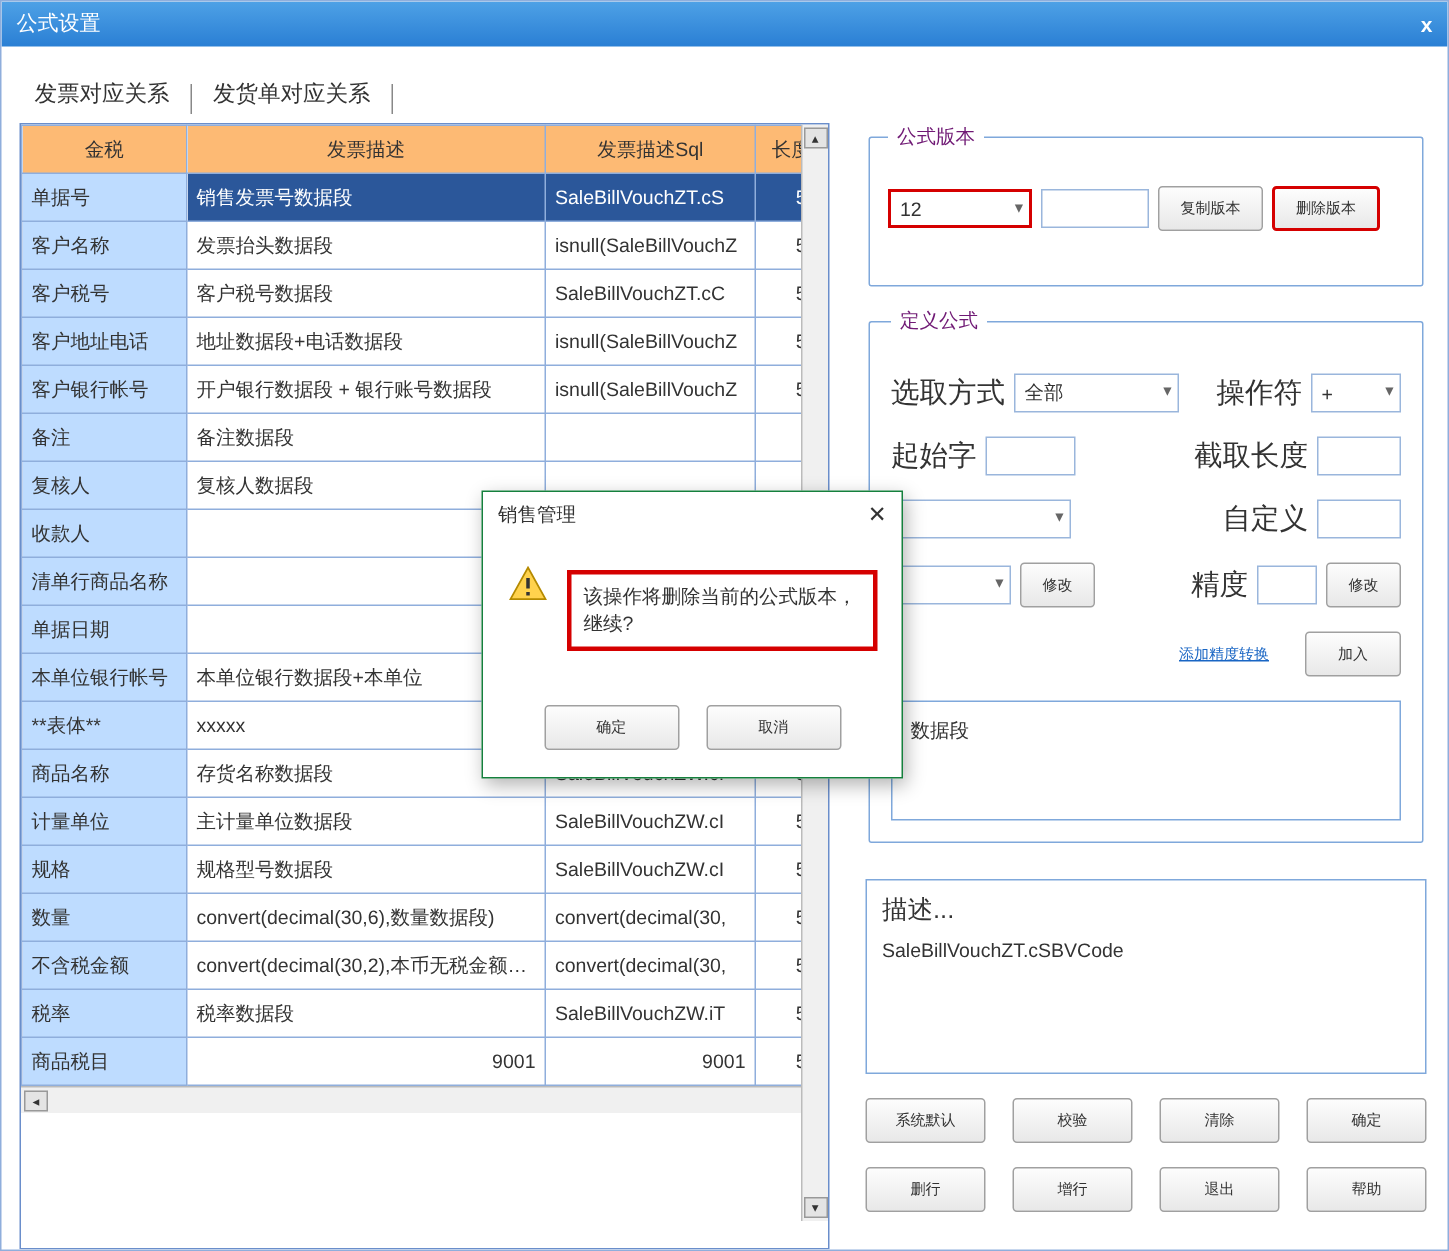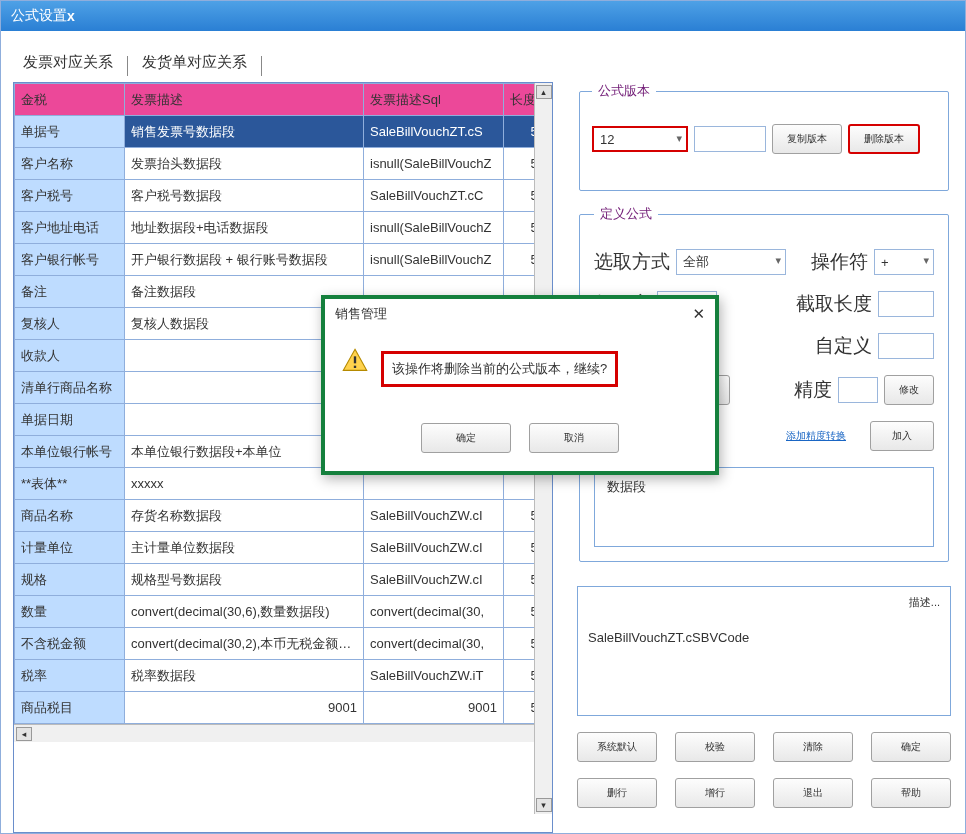--- a/index.html
+++ b/index.html
@@ -1,28 +1,28 @@
 <!DOCTYPE html>
 <html><head>
 <meta charset="utf-8">
 <style>
   * { box-sizing: border-box; }
   html, body { margin:0; padding:0; font-family: "Microsoft YaHei", SimSun, Arial, sans-serif; font-size:13px; color:#333; background:#fff; }
   .window { width:966px; height:834px; position:relative; display:flex; flex-direction:column; border:1px solid #8faedc; overflow:hidden; }
-  .titlebar { height:30px; background:linear-gradient(#4ea1e6,#2a7fd4); color:#fff; display:flex; align-items:center; justify-content:flex-start; padding:0 10px; font-size:14px; }
+  .titlebar { height:30px; background:linear-gradient(#4ea1e6,#2a7fd4); color:#fff; display:flex; align-items:center; justify-content:space-between; padding:0 10px; font-size:14px; }
   .titlebar .close { font-weight:bold; cursor:pointer; }
   .tabs { padding:18px 0 6px 16px; display:flex; align-items:flex-end; gap:8px; }
   .tab { font-size:15px; color:#333; padding:4px 6px; }
   .tab-divider { width:1px; height:20px; background:#888; }
   .body { flex:1; display:flex; overflow:hidden; }
   .left-pane { width:560px; display:flex; flex-direction:column; padding:0 0 0 12px; }
   .grid-wrap { flex:1; border:1px solid #6a8ecb; background:#fff; overflow:hidden; position:relative; }
   table.grid { border-collapse:collapse; width:100%; table-layout:fixed; }
   table.grid th, table.grid td { border:1px solid #8faedc; padding:6px 6px; font-size:13px; height:32px; overflow:hidden; white-space:nowrap; text-overflow:ellipsis; }
-  table.grid th { background:#ec4899; font-weight:normal; text-align:left; }
+  table.grid th { background:#fdba74; font-weight:normal; text-align:center; }
   table.grid td.rowhdr { background:#bedcff; }
   table.grid tr.selected td.data { background:#2b579a; color:#fff; }
   table.grid td.num { text-align:right; }
   .hscroll { height:18px; background:#f0f0f0; border-top:1px solid #bbb; display:flex; align-items:center; justify-content:space-between; padding:0 2px; }
   .hscroll .arrow, .vscroll .arrow { width:16px; height:14px; background:#e4e4e4; border:1px solid #999; font-size:9px; display:flex; align-items:center; justify-content:center; }
   .vscroll { position:absolute; right:0; top:0; bottom:18px; width:18px; background:#f0f0f0; border-left:1px solid #bbb; display:flex; flex-direction:column; justify-content:space-between; align-items:center; padding:2px 0; }
   .right-pane { flex:1; padding:0 14px 10px 24px; display:flex; flex-direction:column; }
   fieldset { border:1px solid #7fa8db; border-radius:2px; padding:10px 14px 14px 14px; }
   fieldset legend { color:#701a75; padding:0 6px; font-size:13px; }
   fieldset.version { padding:8px 12px 20px 12px; }
@@ -32,21 +32,21 @@
   .txt { height:26px; border:1px solid #9ab6dc; background:#fff; padding:0 6px; }
   .btn { height:30px; padding:0 14px; background:linear-gradient(#fdfdfd,#e8e8e8); border:1px solid #a0a0a0; border-radius:3px; font-size:10px; display:flex; align-items:center; justify-content:center; cursor:pointer; white-space:nowrap; }
   .btn.link { border:none; background:none; color:#1a66c4; text-decoration:underline; padding:0 6px; }
   .lbl { font-size:19px; color:#333; white-space:nowrap; }
   .redbox { border:2px solid #d50000; }
   .formula-area { border:1px solid #7fa8db; margin-top:14px; padding:10px 12px; height:80px; background:#fff; overflow:hidden; }
   .desc-box { border:1px solid #7fa8db; margin-top:24px; padding:8px 10px; height:130px; background:#fff; }
   .footer-buttons { display:flex; gap:18px; justify-content:center; margin-top:16px; }
   .footer-buttons .btn { width:80px; }
   
-  .modal { position:absolute; left:320px; top:294px; width:398px; background:#fff; border:4px solid #15803d; box-shadow:2px 4px 12px rgba(0,0,0,0.3); z-index:50; }
+  .modal { position:absolute; left:320px; top:326px; width:281px; background:#fff; border:1px solid #15803d; box-shadow:2px 4px 12px rgba(0,0,0,0.3); z-index:50; }
   .modal .m-title { height:30px; display:flex; align-items:center; justify-content:space-between; padding:0 10px; font-size:13px; }
   .modal .m-title span.x { cursor:pointer; font-size:15px; }
   .modal .m-body { display:flex; align-items:flex-start; gap:12px; padding:18px 16px 28px 16px; }
   .warn-icon { width:28px; height:28px; display:flex; align-items:center; justify-content:center; }
   .warn-icon svg { width:28px; height:28px; }
   .m-msg { font-size:13px; padding-top:4px; }
   .m-msg .redbox { padding:6px 8px; border:3px solid #d50000; display:inline-block; }
   .modal .m-foot { display:flex; gap:18px; justify-content:center; padding:8px 0 18px 0; }
   .modal .m-foot .btn { width:90px; }
 </style>
@@ -269,21 +269,21 @@
           <span class="btn link">添加精度转换</span>
           <span class="btn" style="width:64px">加入</span>
         </div>
 
         <div class="formula-area">
           <span>数据段</span>
         </div>
       </fieldset>
 
       <div class="desc-box">
-        <div style="font-size:11px; margin-bottom:20px;text-align:right;">描述...</div>
+        <div style="font-size:17px; margin-bottom:8px;">描述...</div>
         <div>SaleBillVouchZT.cSBVCode</div>
       </div>
 
       <div class="footer-buttons">
         <span class="btn">系统默认</span>
         <span class="btn">校验</span>
         <span class="btn">清除</span>
         <span class="btn">确定</span>
       </div>
       <div class="footer-buttons">

